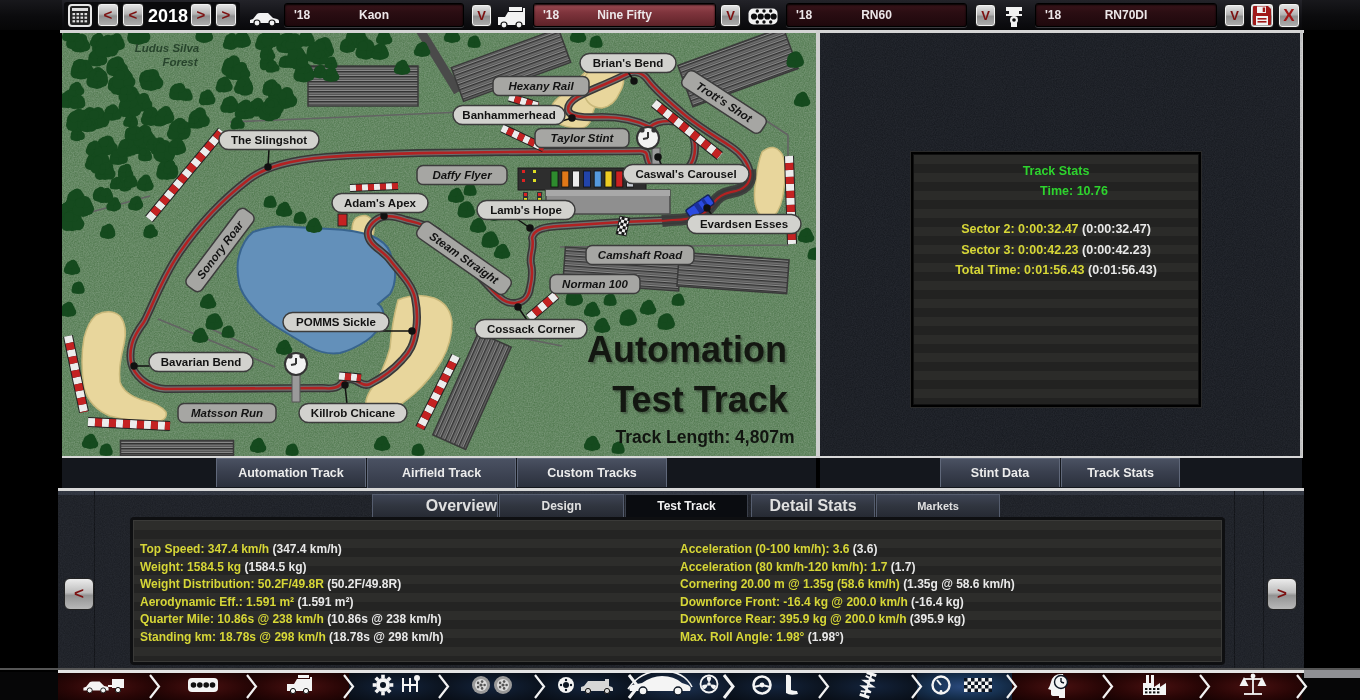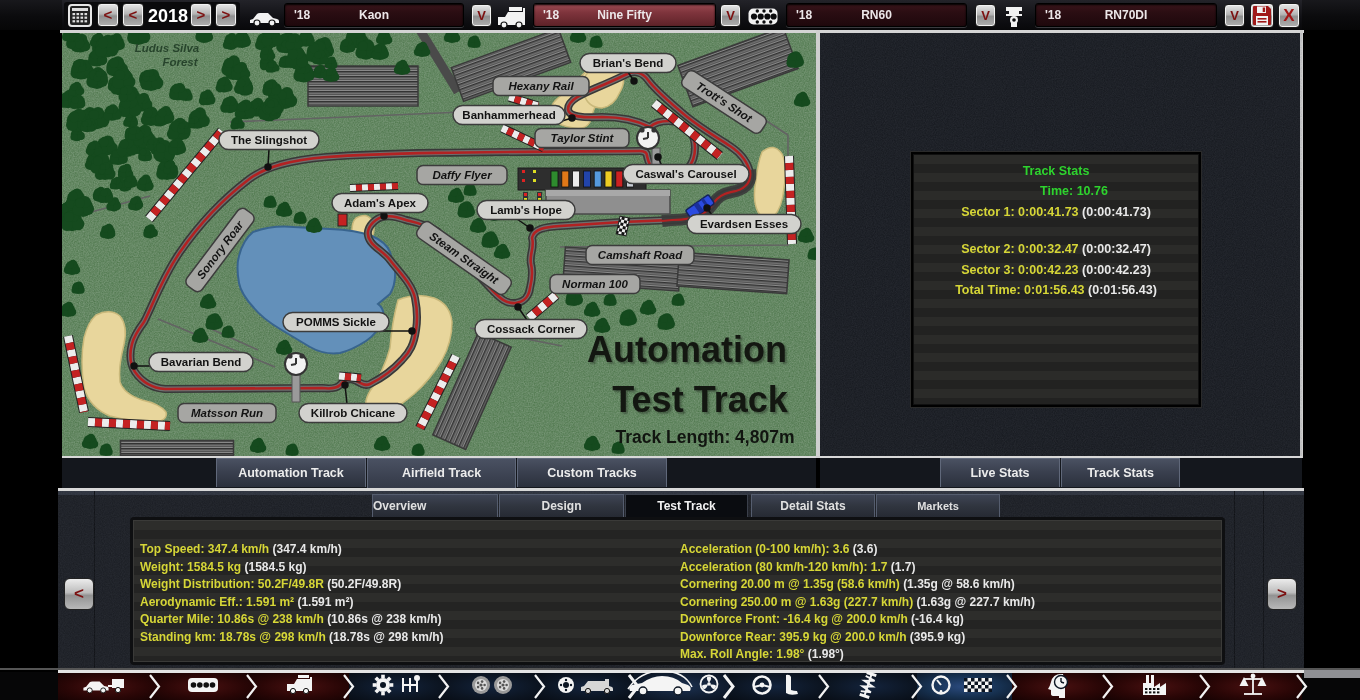--- a/index.html
+++ b/index.html
@@ -1613,73 +1613,71 @@
       <feColorMatrix type="matrix" values="0 0 0 0 0.12 0 0 0 0 0.13 0 0 0 0 0.16 0 0 0 0.5 0"></feColorMatrix>
     </filter>
     <rect width="482" height="423" filter="url(#pn)"></rect>
   </svg>
 
 <div class="abs" style="left:911px;top:152px;width:290px;height:255px;background:#101010;border:2px solid #000;box-shadow:0 0 0 1px #2a2a2a;"></div>
 <div class="abs" style="left:914px;top:155px;width:284px;height:249px;background:repeating-linear-gradient(180deg,#2b2b29 0px,#2b2b29 9px,#222221 9px,#222221 18px);"></div>
 <div class="abs" style="left:914px;top:163px;width:284px;height:245px;font-size:12.5px;font-weight:bold;text-align:center;line-height:19px;color:#e8e8e8;">
 <div style="color:#2ed32e;line-height:17px;">Track Stats</div>
 <div style="color:#2ed32e;line-height:22px;padding-left:36px;">Time: 10.76</div>
-<div style="line-height:20px;"><span style="color:#d6d637">Sector 1: 0:00:41.73 </span>(0:00:41.73)</div>
 <div style="height:17px;"></div>
 <div style="line-height:20px;"><span style="color:#d6d637">Sector 2: 0:00:32.47 </span>(0:00:32.47)</div>
 <div style="line-height:22px;"><span style="color:#d6d637">Sector 3: 0:00:42.23 </span>(0:00:42.23)</div>
 <div style="line-height:19px;"><span style="color:#d6d637">Total Time: 0:01:56.43 </span>(0:01:56.43)</div>
 </div>
 <div class="abs" style="left:62px;top:456px;width:754px;height:2px;background:#d8d8d8;"></div>
 <div class="abs" style="left:62px;top:458px;width:754px;height:30px;background:#14171d;"></div>
 <div class="abs" style="left:820px;top:456px;width:482px;height:2px;background:#d8d8d8;"></div>
 <div class="abs" style="left:820px;top:458px;width:482px;height:30px;background:#14171d;"></div>
 
 <div class="abs" style="left:216px;top:458px;width:150px;height:29px;background:linear-gradient(180deg,#4a5162 0%,#3a404f 45%,#2b303c 100%);border:1px solid #60687a;border-bottom:none;color:#ececec;font-size:12.5px;font-weight:bold;text-align:center;line-height:28px;">Automation Track</div>
 <div class="abs" style="left:367px;top:458px;width:149px;height:45px;background:linear-gradient(180deg,#4a5162 0%,#3a404f 45%,#2b303c 100%);border:1px solid #60687a;border-bottom:none;color:#ececec;font-size:12.5px;font-weight:bold;text-align:center;line-height:28px;">Airfield Track</div>
 <div class="abs" style="left:517px;top:458px;width:150px;height:29px;background:linear-gradient(180deg,#4a5162 0%,#3a404f 45%,#2b303c 100%);border:1px solid #60687a;border-bottom:none;color:#ececec;font-size:12.5px;font-weight:bold;text-align:center;line-height:28px;">Custom Tracks</div>
-<div class="abs" style="left:940px;top:458px;width:120px;height:29px;background:linear-gradient(180deg,#4a5162 0%,#3a404f 45%,#2b303c 100%);border:1px solid #60687a;border-bottom:none;color:#ececec;font-size:12.5px;font-weight:bold;text-align:center;line-height:28px;">Live Stats</div>
+<div class="abs" style="left:940px;top:458px;width:120px;height:29px;background:linear-gradient(180deg,#4a5162 0%,#3a404f 45%,#2b303c 100%);border:1px solid #60687a;border-bottom:none;color:#ececec;font-size:12.5px;font-weight:bold;text-align:center;line-height:28px;">Stint Data</div>
 <div class="abs" style="left:1061px;top:458px;width:119px;height:29px;background:linear-gradient(180deg,#4a5162 0%,#3a404f 45%,#2b303c 100%);border:1px solid #60687a;border-bottom:none;color:#ececec;font-size:12.5px;font-weight:bold;text-align:center;line-height:28px;">Track Stats</div>
 
 <div class="abs" style="left:58px;top:488px;width:1246px;height:3px;background:#d8d8d8;"></div>
 <div class="abs" style="left:58px;top:491px;width:1246px;height:181px;background:#191c22;"></div>
 <div class="abs" style="left:58px;top:491px;width:1246px;height:4px;background:#2c313c;"></div>
 <div class="abs" style="left:94px;top:491px;width:1px;height:181px;background:#0c0e12;"></div>
 <div class="abs" style="left:1234px;top:491px;width:1px;height:181px;background:#0c0e12;"></div>
 <div class="abs" style="left:1263px;top:491px;width:1px;height:181px;background:#0c0e12;"></div>
 <svg class="abs" style="left:58px;top:491px;opacity:0.45;" width="1246" height="181">
     <filter id="pn2">
       <feTurbulence type="fractalNoise" baseFrequency="0.9" numOctaves="2"></feTurbulence>
       <feColorMatrix type="matrix" values="0 0 0 0 0.12 0 0 0 0 0.13 0 0 0 0 0.16 0 0 0 0.5 0"></feColorMatrix>
     </filter>
     <rect width="1246" height="181" filter="url(#pn2)"></rect>
   </svg>
 
-<div class="abs" style="left:372px;top:494px;width:126px;height:23px;background:linear-gradient(180deg,#3e4454 0%,#30353f 50%,#262a33 100%);border:1px solid #555d6e;border-bottom:none;color:#e0e0e0;font-size:12px;font-weight:bold;text-align:left;line-height:22px;">Overview</div>
+<div class="abs" style="left:372px;top:494px;width:126px;height:23px;background:linear-gradient(180deg,#3e4454 0%,#30353f 50%,#262a33 100%);border:1px solid #555d6e;border-bottom:none;color:#e0e0e0;font-size:16px;font-weight:bold;text-align:right;line-height:22px;">Overview</div>
 <div class="abs" style="left:499px;top:494px;width:125px;height:23px;background:linear-gradient(180deg,#3e4454 0%,#30353f 50%,#262a33 100%);border:1px solid #555d6e;border-bottom:none;color:#e0e0e0;font-size:12px;font-weight:bold;text-align:center;line-height:22px;">Design</div>
 <div class="abs" style="left:625px;top:494px;width:123px;height:23px;background:#0a0c10;border:1px solid #3a3f4a;border-bottom:none;color:#f2f2f2;font-size:12px;font-weight:bold;text-align:center;line-height:22px;">Test Track</div>
-<div class="abs" style="left:751px;top:494px;width:124px;height:23px;background:linear-gradient(180deg,#3e4454 0%,#30353f 50%,#262a33 100%);border:1px solid #555d6e;border-bottom:none;color:#e0e0e0;font-size:12px;font-weight:bold;text-align:center;line-height:22px;">Detail Stats</div>
+<div class="abs" style="left:751px;top:494px;width:124px;height:23px;background:linear-gradient(180deg,#3e4454 0%,#30353f 50%,#262a33 100%);border:1px solid #555d6e;border-bottom:none;color:#e0e0e0;font-size:16px;font-weight:bold;text-align:center;line-height:22px;">Detail Stats</div>
 <div class="abs" style="left:876px;top:494px;width:124px;height:23px;background:linear-gradient(180deg,#3e4454 0%,#30353f 50%,#262a33 100%);border:1px solid #555d6e;border-bottom:none;color:#e0e0e0;font-size:11px;font-weight:bold;text-align:center;line-height:22px;">Markets</div>
 
 <div class="abs" style="left:130px;top:517px;width:1095px;height:148px;background:#0e0f11;border-radius:4px;"></div>
 <div class="abs" style="left:133px;top:520px;width:1089px;height:142px;background:repeating-linear-gradient(180deg,#2d2d2b 0px,#2d2d2b 9px,#242423 9px,#242423 18px);border:1px solid #3a3a38;"></div>
 
 <div class="abs" style="left:140px;top:541px;width:540px;font-size:12px;font-weight:bold;color:#e8e8e8;line-height:17.5px;white-space:nowrap;">
 <div><span style="color:#d6d637">Top Speed: 347.4 km/h </span>(347.4 km/h)</div>
 <div><span style="color:#d6d637">Weight: 1584.5 kg </span>(1584.5 kg)</div>
 <div><span style="color:#d6d637">Weight Distribution: 50.2F/49.8R </span>(50.2F/49.8R)</div>
 <div><span style="color:#d6d637">Aerodynamic Eff.: 1.591 m² </span>(1.591 m²)</div>
 <div><span style="color:#d6d637">Quarter Mile: 10.86s @ 238 km/h </span>(10.86s @ 238 km/h)</div>
 <div><span style="color:#d6d637">Standing km: 18.78s @ 298 km/h </span>(18.78s @ 298 km/h)</div>
 </div>
 <div class="abs" style="left:680px;top:541px;width:545px;font-size:12px;font-weight:bold;color:#e8e8e8;line-height:17.5px;white-space:nowrap;">
 <div><span style="color:#d6d637">Acceleration (0-100 km/h): 3.6 </span>(3.6)</div>
 <div><span style="color:#d6d637">Acceleration (80 km/h-120 km/h): 1.7 </span>(1.7)</div>
 <div><span style="color:#d6d637">Cornering 20.00 m @ 1.35g (58.6 km/h) </span>(1.35g @ 58.6 km/h)</div>
-<div><span style="color:#d6d637">Cornering 250.00 m @ 1.63g (227.7 km/h) </span>(1.63g @ 227.7 km/h)</div>
 <div><span style="color:#d6d637">Downforce Front: -16.4 kg @ 200.0 km/h </span>(-16.4 kg)</div>
 <div><span style="color:#d6d637">Downforce Rear: 395.9 kg @ 200.0 km/h </span>(395.9 kg)</div>
 <div><span style="color:#d6d637">Max. Roll Angle: 1.98° </span>(1.98°)</div>
 </div>
 <div style="left:64px;top:578px;position:absolute;width:30px;height:32px;border-radius:6px;background:linear-gradient(180deg,#ececec 0%,#bdbdbd 45%,#939393 55%,#b8b8b8 100%);border:1px solid #222;color:#7c1010;font-weight:bold;font-size:17px;text-align:center;line-height:30px;">&lt;</div>
 <div style="left:1267px;top:578px;position:absolute;width:30px;height:32px;border-radius:6px;background:linear-gradient(180deg,#ececec 0%,#bdbdbd 45%,#939393 55%,#b8b8b8 100%);border:1px solid #222;color:#7c1010;font-weight:bold;font-size:17px;text-align:center;line-height:30px;">&gt;</div>
 <svg class="abs" style="left:0;top:668px;" width="1360" height="32" viewBox="0 0 1360 32">
 <defs>
 <radialGradient id="segR" cx="0.5" cy="0.5" r="0.75">
         <stop offset="0" stop-color="#481010"></stop>

